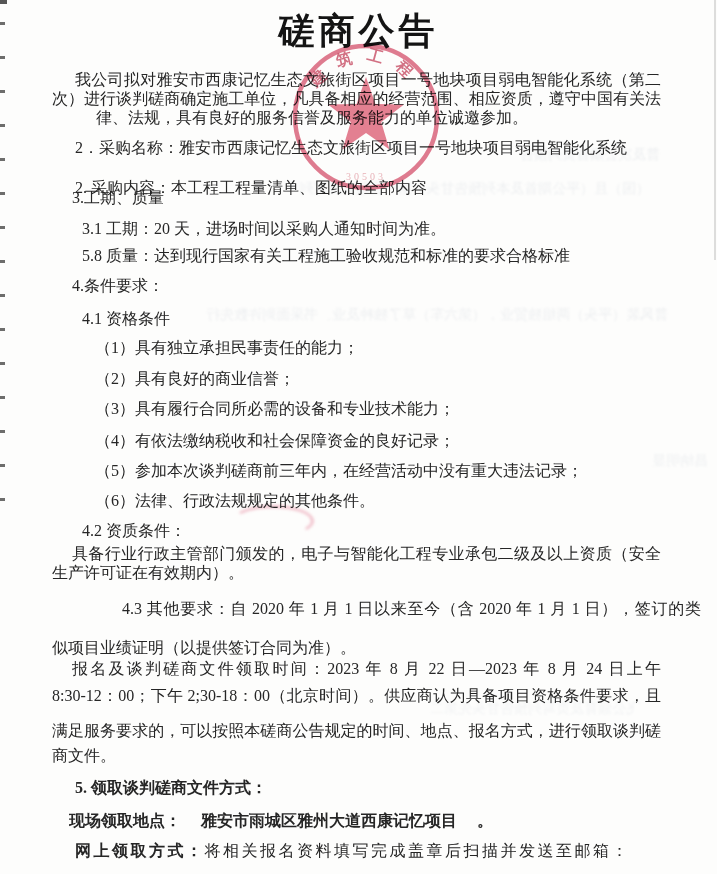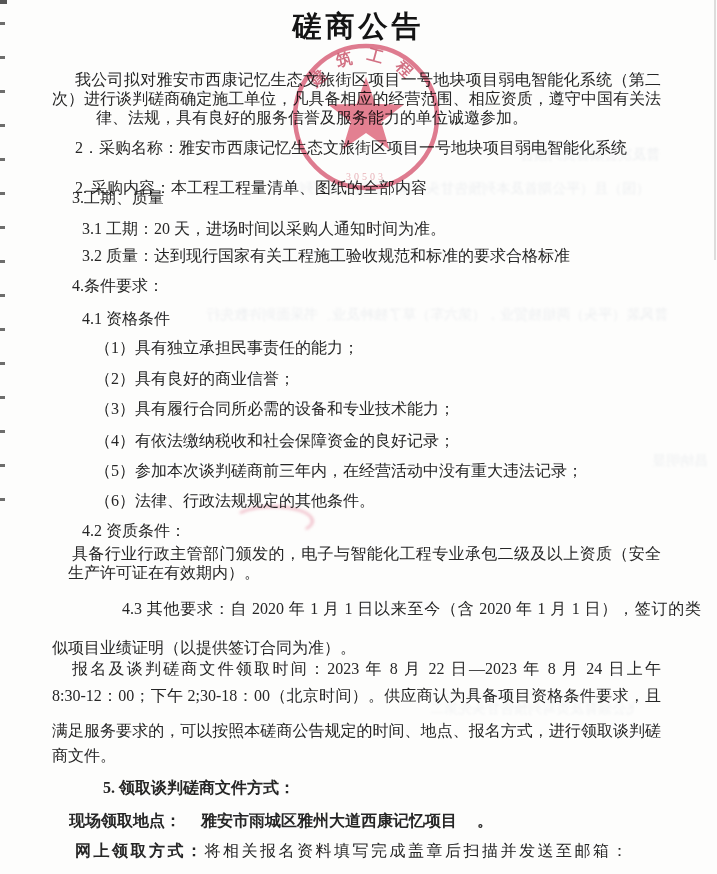--- a/index.html
+++ b/index.html
@@ -4,21 +4,21 @@
 <style>
   html,body { margin:0; padding:0; background:#e8e8e8; }
   .page {
     position:relative; width:717px; height:874px; margin:0 auto;
     background:#fdfdfc; overflow:hidden;
     font-family:"Liberation Serif","DejaVu Serif",serif;
     color:#262626;
   }
   .doc-title {
     position:absolute; top:7px; left:0; width:717px; height:42px;
-    text-align:center; font-size:29px; font-weight:bold; letter-spacing:4px;
+    text-align:center; font-size:36px; font-weight:bold; letter-spacing:4px;
     color:#141414;
   }
   .line {
     position:absolute; height:23px; line-height:23px; font-size:16px;
     white-space:pre; overflow:hidden; z-index:3;
   }
   .line.j { white-space:normal; text-align:justify; text-align-last:justify; }
   .u-seg { border-bottom:1.4px solid #2e2e2e; padding-bottom:12px; }
   .b-seg { font-weight:bold; }
   .line.sp { letter-spacing:2.5px;font-family:Liberation Serif, serif; }
@@ -75,39 +75,39 @@
     </div>
 
   <div id="doc-body">
       <div class="line j" style="left: 75px; top: 68px; width: 586px;"><span>我公司拟对</span><span class="u-seg">雅安市西康记忆生态文旅街区项目一号地块项目弱电智能化系统（第二</span></div>
       <div class="line j" style="left: 52px; top: 87px; width: 609px;"><span class="u-seg">次）</span><span>进行谈判磋商确定施工单位，凡具备相应的经营范围、相应资质，遵守中国有关法</span></div>
       <div class="line" style="left: 52px; top: 106px; margin-left: 44px;"><span>律、法规，具有良好的服务信誉及服务能力的单位诚邀参加。</span></div>
       <div class="line" style="left: 75px; top: 136px;"><span>2．采购名称：</span><span class="u-seg">雅安市西康记忆生态文旅街区项目一号地块项目弱电智能化系统</span></div>
       <div class="line" style="left: 75px; top: 176px;"><span>2. 采购内容：</span><span class="u-seg">本工程工程量清单、图纸的全部内容</span></div>
       <div class="line" style="left: 72px; top: 186px;"><span>3.工期、质量</span></div>
       <div class="line" style="left: 82px; top: 217px;"><span>3.1 工期：</span><span class="u-seg">20 天，进场时间以采购人通知时间为准。　</span></div>
-      <div class="line" style="left: 82px; top: 244px;"><span>3.2 质量：</span><span class="u-seg">达到现行国家有关工程施工验收规范和标准的要求合格标准</span></div>
+      <div class="line" style="left: 82px; top: 244px;"><span>5.8 质量：</span><span class="u-seg">达到现行国家有关工程施工验收规范和标准的要求合格标准</span></div>
       <div class="line" style="left: 72px; top: 274px;"><span>4.条件要求：</span></div>
       <div class="line" style="left: 82px; top: 307px;"><span>4.1 资格条件</span></div>
       <div class="line" style="left: 95px; top: 336px;"><span>（1）具有独立承担民事责任的能力；</span></div>
       <div class="line" style="left: 95px; top: 367px;"><span>（2）具有良好的商业信誉；</span></div>
       <div class="line" style="left: 95px; top: 397px;"><span>（3）具有履行合同所必需的设备和专业技术能力；</span></div>
       <div class="line" style="left: 95px; top: 429px;"><span>（4）有依法缴纳税收和社会保障资金的良好记录；</span></div>
       <div class="line" style="left: 95px; top: 459px;"><span>（5）参加本次谈判磋商前三年内，在经营活动中没有重大违法记录；</span></div>
       <div class="line" style="left: 95px; top: 489px;"><span>（6）法律、行政法规规定的其他条件。</span></div>
       <div class="line" style="left: 82px; top: 519px;"><span>4.2 资质条件：</span></div>
       <div class="line j" style="left: 72px; top: 542px; width: 589px;"><span>具备行业行政主管部门颁发的，电子与智能化工程专业承包二级及以上资质（安全</span></div>
-      <div class="line" style="left: 52px; top: 561px; margin-left: 16px;"><span>生产许可证在有效期内）。</span></div>
+      <div class="line" style="left: 52px; top: 561px;"><span>生产许可证在有效期内）。</span></div>
       <div class="line j" style="left: 82px; top: 597px; width: 579px; margin-left: 40px;"><span>4.3 其他要求：自 2020 年 1 月 1 日以来至今（含 2020 年 1 月 1 日），签订的类</span></div>
       <div class="line" style="left: 52px; top: 624px; margin-top: 12px;"><span>似项目业绩证明（以提供签订合同为准）。</span></div>
       <div class="line j" style="left: 72px; top: 657px; width: 589px;"><span>报名及谈判磋商文件领取时间：2023 年 8 月 22 日—2023 年  8  月  24  日上午</span></div>
       <div class="line j" style="left: 52px; top: 684px; width: 609px;"><span>8:30-12：00；下午 2;30-18：00（北京时间）。供应商认为具备项目资格条件要求，且</span></div>
       <div class="line j" style="left: 52px; top: 719px; width: 609px;"><span>满足服务要求的，可以按照本磋商公告规定的时间、地点、报名方式，进行领取谈判磋</span></div>
       <div class="line" style="left: 52px; top: 744px;"><span>商文件。</span></div>
-      <div class="line" style="left: 75px; top: 776px; margin-left: 28px;"><span class="b-seg">5. 领取谈判磋商文件方式：</span></div>
+      <div class="line" style="left: 75px; top: 776px;"><span class="b-seg">5. 领取谈判磋商文件方式：</span></div>
       <div class="line" style="left: 69px; top: 809px;"><span class="b-seg">现场领取地点：</span><span class="u-seg b-seg">　 雅安市雨城区雅州大道西康记忆项目 　。</span></div>
       <div class="line sp" style="left: 75px; top: 839px;"><span class="b-seg">网上领取方式：</span><span>将相关报名资料填写完成盖章后扫描并发送至邮箱：</span></div>
     </div>
 
   <svg class="seal" viewBox="0 0 156 152" width="156" height="152">
     <circle cx="78" cy="76" r="71" fill="none" stroke="rgba(214,77,105,0.8)" stroke-width="4.5"></circle>
     <polygon points="78,36 87.4,63.1 116,63.6 93.2,80.9 101.5,108.4 78,92 54.5,108.4 62.8,80.9 40,63.6 68.6,63.1" fill="rgba(222,94,118,0.85)"></polygon>
     <defs>
       <path id="seal-arc" d="M 25.4,56.8 A 56,56 0 0 1 130.6,56.8" fill="none"></path>
     </defs>

